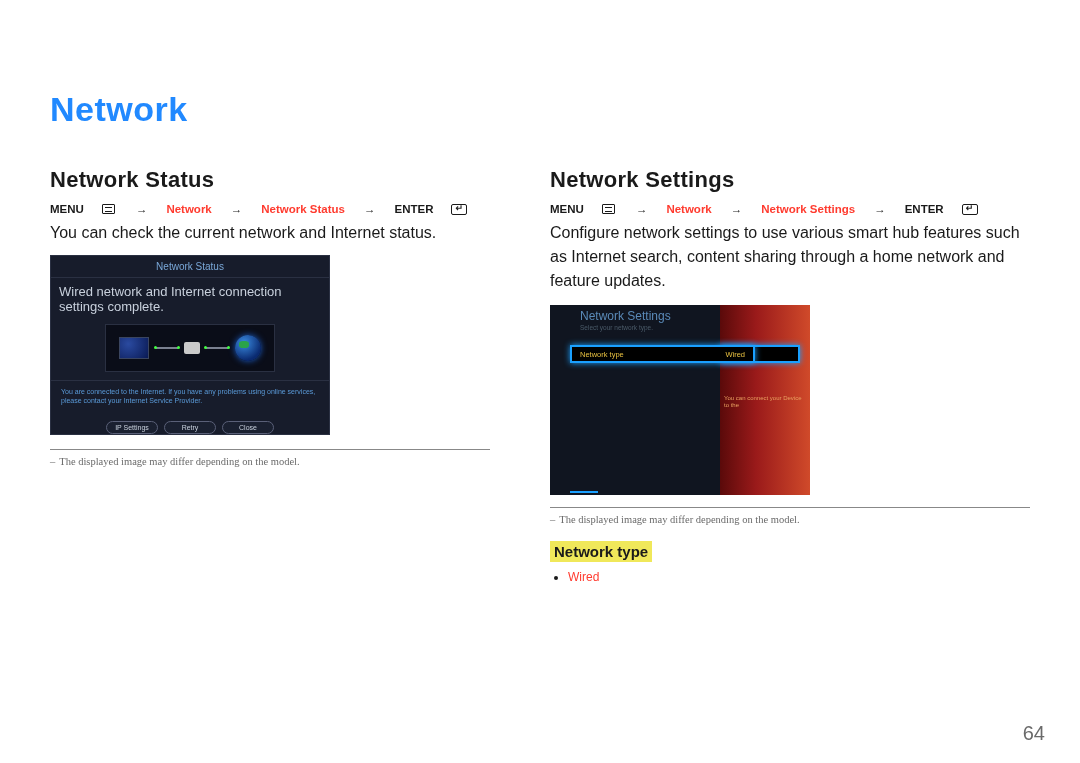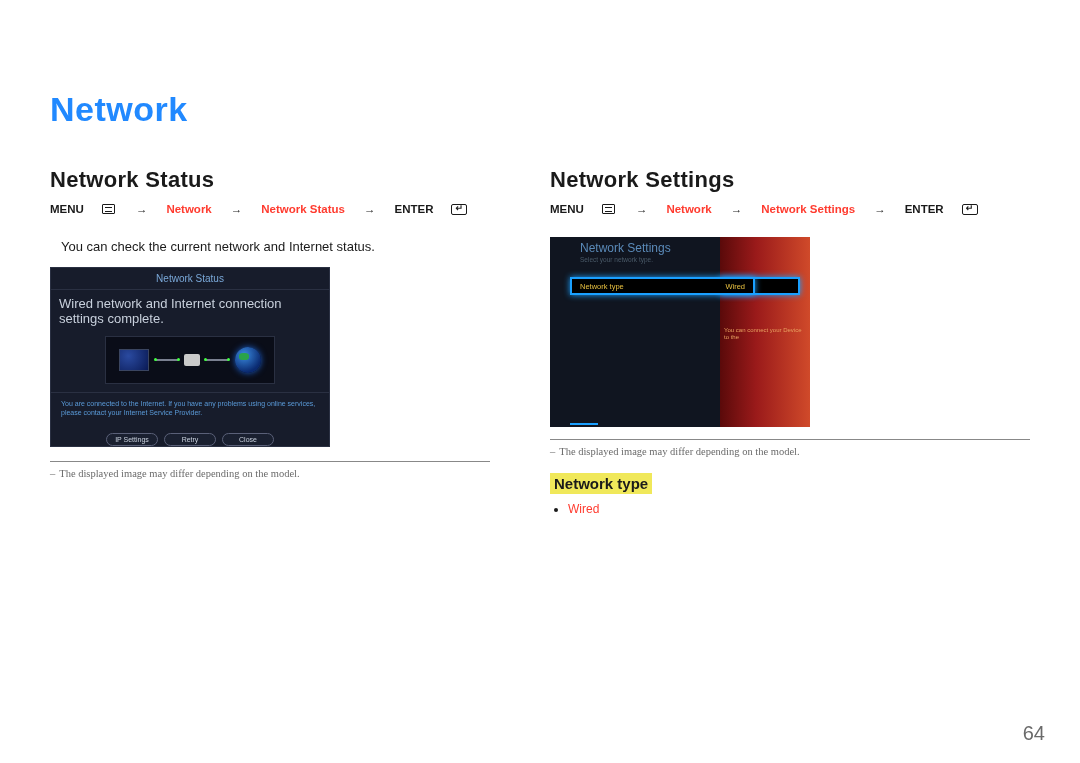--- a/index.html
+++ b/index.html
@@ -32,33 +32,32 @@
     font-size: 22px;
     font-weight: 600;
     color: #1a1a1a;
     margin-bottom: 10px;
     letter-spacing: 0.3px;
   }
   .nav-path {
     font-size: 11.5px;
     font-weight: 600;
     color: #1a1a1a;
-    margin-bottom: 22px;
+    margin-bottom: 6px;
     display: flex;
     align-items: center;
     flex-wrap: wrap;
     gap: 16px;
   }
   .nav-red { color: #ff3b2f; font-weight: 600; }
   .body-text {
-    font-size: 13px;
+    font-size: 16px;
     color: #1a1a1a;
     line-height: 1.5;
     margin-bottom: 10px;
-    margin-left: 11px;
   }
   .menu-icon {
     display: inline-block;
     width: 13px;
     height: 10px;
     border: 1px solid #1a1a1a;
     border-radius: 1px;
     position: relative;
     margin: 0 2px;
     vertical-align: middle;
@@ -376,20 +375,21 @@
       <span class="menu-icon"></span>
       <span class="arrow">→</span>
       <span class="nav-red">Network</span>
       <span class="arrow">→</span>
       <span class="nav-red">Network Settings</span>
       <span class="arrow">→</span>
       <span>ENTER</span>
       <span class="enter-icon"></span>
     </div>
 
+    <div class="body-text">Configure network settings to use various smart hub features such as Internet search, content sharing through a home network and feature updates.</div>
 
     <div class="screenshot-settings">
       <div class="ss2-left">
         <div class="ss2-title">Network Settings</div>
         <div class="ss2-sub">Select your network type.</div>
       </div>
       <div class="ss2-row">
         <span class="ss2-row-label">Network type</span>
         <span class="ss2-row-value">Wired</span>
       </div>

